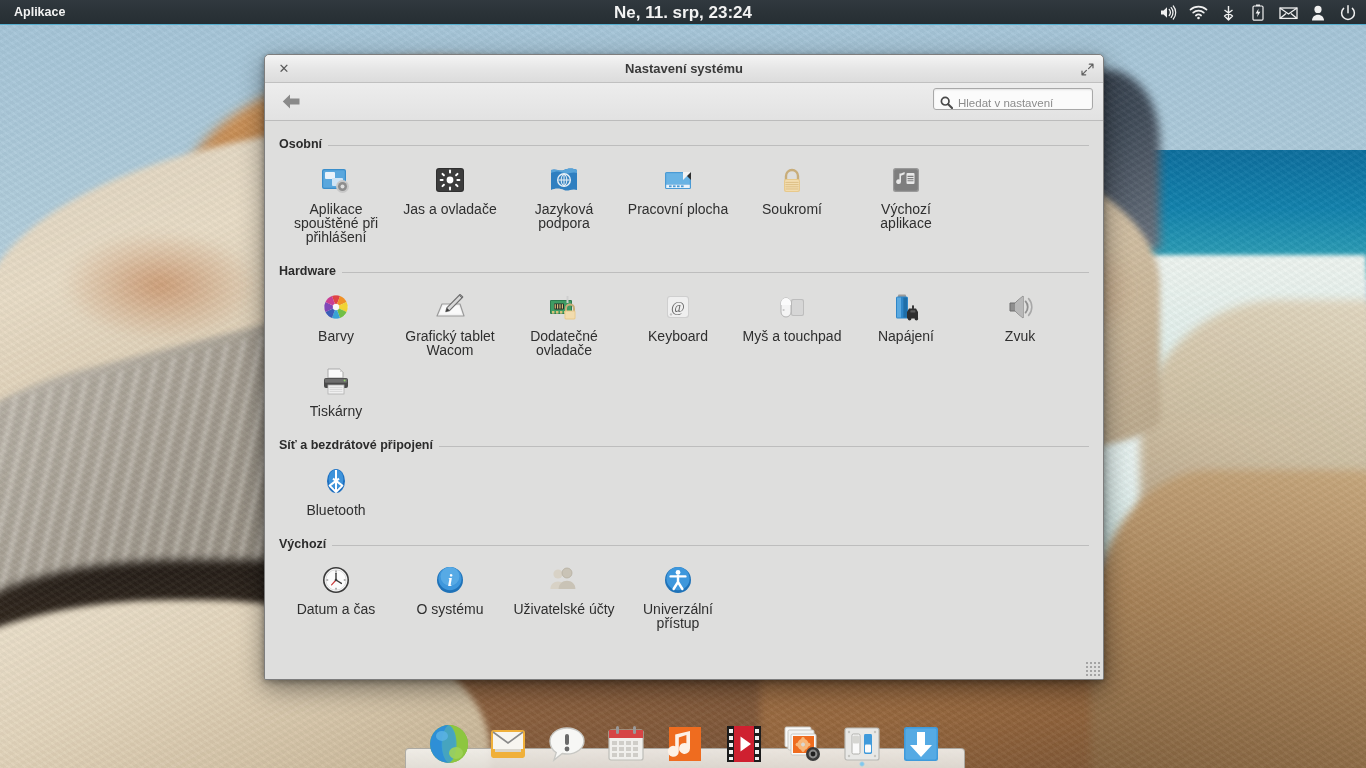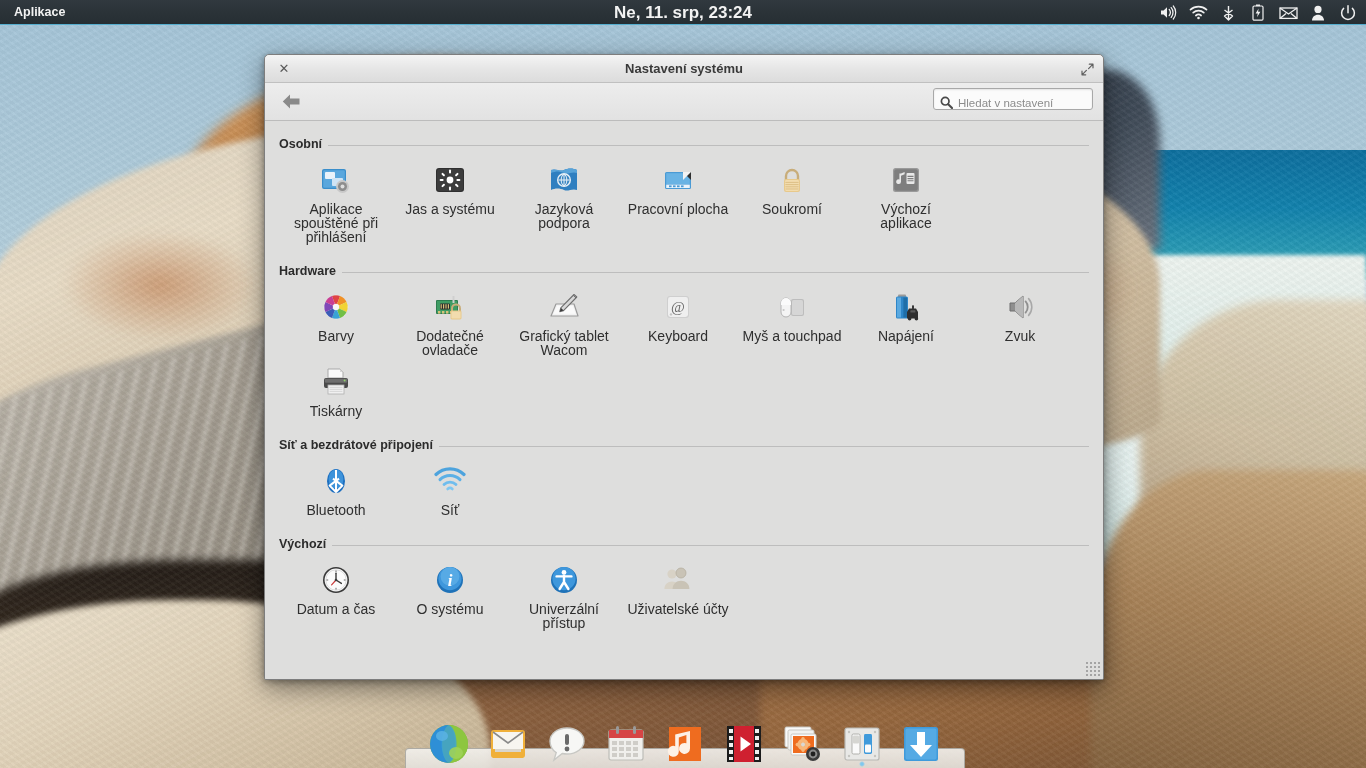--- a/index.html
+++ b/index.html
@@ -492,21 +492,21 @@
                   <rect x="15" y="22.4" width="2" height="4" rx="1"></rect>
                   <rect x="5.6" y="15" width="4" height="2" rx="1"></rect>
                   <rect x="22.4" y="15" width="4" height="2" rx="1"></rect>
                   <rect x="8.2" y="8.6" width="2" height="4" rx="1" transform="rotate(-45 9.2 10.6)"></rect>
                   <rect x="21.8" y="19.4" width="2" height="4" rx="1" transform="rotate(-45 22.8 21.4)"></rect>
                   <rect x="21.8" y="8.6" width="2" height="4" rx="1" transform="rotate(45 22.8 10.6)"></rect>
                   <rect x="8.2" y="19.4" width="2" height="4" rx="1" transform="rotate(45 9.2 21.4)"></rect>
                 </g>
               </svg>
             </span>
-            <span class="item-label">Jas a systému</span>
+            <span class="item-label">Jas a ovladače</span>
           </div>
 
           <div class="item">
             <span class="item-icon">
               <svg width="32" height="32" viewBox="0 0 32 32">
                 <path d="M3 6c5-2 9 2 13 0s9-2 13 0v20c-5-2-9 2-13 0s-9-2-13 0z" fill="#2f7fc0"></path>
                 <path d="M3 6c5-2 9 2 13 0s9-2 13 0v3c-5-2-9 2-13 0S8 7 3 9z" fill="#58a3d8"></path>
                 <circle cx="16" cy="16" r="7" fill="#e9f1f7"></circle>
                 <circle cx="16" cy="16" r="5.6" fill="#3a86c2"></circle>
                 <path d="M16 10.4v11.2M10.4 16h11.2" stroke="#e9f1f7" stroke-width="1"></path>
@@ -597,20 +597,33 @@
                   <circle r="3.2" fill="#f7f7f7"></circle>
                 </g>
               </svg>
             </span>
             <span class="item-label">Barvy</span>
           </div>
 
 
           <div class="item">
             <span class="item-icon">
+              <svg width="34" height="30" viewBox="0 0 34 30">
+                <path d="M4 24 9 12h18l4 12z" fill="#f2f2f2" stroke="#9a9a9a" stroke-width="1.2" stroke-linejoin="round"></path>
+                <path d="M6.5 21.8 10.2 14h15.6l2.8 7.8z" fill="#fafafa"></path>
+                <path d="M27 2.5 29.8 5 16.5 18.6l-3.7 1 1-3.7z" fill="#d8d8d8" stroke="#6e6e6e" stroke-width="1.1" stroke-linejoin="round"></path>
+                <path d="M12.8 19.6 14 15.9l2.7 2.7z" fill="#3a3a3a"></path>
+                <path d="M26.2 3.3 29 6" stroke="#6e6e6e" stroke-width="1"></path>
+              </svg>
+            </span>
+            <span class="item-label">Grafický tablet Wacom</span>
+          </div>
+
+          <div class="item">
+            <span class="item-icon">
               <svg width="32" height="32" viewBox="0 0 32 32">
                 <rect x="2" y="9" width="22" height="14" rx="1" fill="#2e7d4f"></rect>
                 <rect x="3" y="10" width="20" height="12" fill="#3f9c63"></rect>
                 <rect x="6" y="12.4" width="10" height="6" rx=".8" fill="#2a2a2a"></rect>
                 <g fill="#d6c27a">
                   <rect x="6.6" y="13.2" width="1.2" height="4.4"></rect>
                   <rect x="9" y="13.2" width="1.2" height="4.4"></rect>
                   <rect x="11.4" y="13.2" width="1.2" height="4.4"></rect>
                   <rect x="13.8" y="13.2" width="1.2" height="4.4"></rect>
                   <rect x="4" y="20" width="2.4" height="2.6"></rect>
@@ -622,33 +635,20 @@
                 <path d="M18 20v-2.6a4 4 0 0 1 8 0V20" stroke="#c8ad7a" stroke-width="2" fill="none"></path>
                 <rect x="16.5" y="19.5" width="11" height="9" rx="1.4" fill="#e8c98b"></rect>
                 <rect x="17.4" y="20.4" width="9.2" height="7.2" rx="1" fill="#f2dcae"></rect>
               </svg>
             </span>
             <span class="item-label">Dodatečné ovladače</span>
           </div>
 
           <div class="item">
             <span class="item-icon">
-              <svg width="34" height="30" viewBox="0 0 34 30">
-                <path d="M4 24 9 12h18l4 12z" fill="#f2f2f2" stroke="#9a9a9a" stroke-width="1.2" stroke-linejoin="round"></path>
-                <path d="M6.5 21.8 10.2 14h15.6l2.8 7.8z" fill="#fafafa"></path>
-                <path d="M27 2.5 29.8 5 16.5 18.6l-3.7 1 1-3.7z" fill="#d8d8d8" stroke="#6e6e6e" stroke-width="1.1" stroke-linejoin="round"></path>
-                <path d="M12.8 19.6 14 15.9l2.7 2.7z" fill="#3a3a3a"></path>
-                <path d="M26.2 3.3 29 6" stroke="#6e6e6e" stroke-width="1"></path>
-              </svg>
-            </span>
-            <span class="item-label">Grafický tablet Wacom</span>
-          </div>
-
-          <div class="item">
-            <span class="item-icon">
               <svg width="32" height="32" viewBox="0 0 32 32">
                 <rect x="5" y="5" width="22" height="22" rx="3" fill="#cfcfcf"></rect>
                 <rect x="6" y="6" width="20" height="20" rx="2.4" fill="#efefef"></rect>
                 <text x="16" y="21" font-family="Liberation Serif, serif" font-size="15" fill="#6a6a6a" text-anchor="middle">@</text>
                 <circle cx="9" cy="23.4" r="1.2" fill="#c4c4c4"></circle>
               </svg>
             </span>
             <span class="item-label">Keyboard</span>
           </div>
 
@@ -725,31 +725,20 @@
             <span class="item-icon">
               <svg width="32" height="32" viewBox="0 0 32 32">
                 <ellipse cx="16" cy="16" rx="9" ry="12" fill="#1d6fc0"></ellipse>
                 <ellipse cx="16" cy="14" rx="7.4" ry="9.6" fill="#3e93da"></ellipse>
                 <path d="M16 5v22l6.4-6.4L13 13.6M16 5v22l-6.4-6.4L19 13.6" stroke="#fff" stroke-width="2" fill="none" stroke-linejoin="round"></path>
               </svg>
             </span>
             <span class="item-label">Bluetooth</span>
           </div>
 
-          <div class="item">
-            <span class="item-icon">
-              <svg width="32" height="28" viewBox="0 0 32 28">
-                <path d="M2 7.5A20 20 0 0 1 30 7.5" stroke="#4da3dd" stroke-width="3.2" fill="none" stroke-linecap="round"></path>
-                <path d="M6 12.6a14 14 0 0 1 20 0" stroke="#5cb0e6" stroke-width="3" fill="none" stroke-linecap="round"></path>
-                <path d="M10 17.6a8.4 8.4 0 0 1 12 0" stroke="#6fbdee" stroke-width="2.8" fill="none" stroke-linecap="round"></path>
-                <path d="M13.6 22a3.6 3.6 0 0 1 4.8 0" stroke="#7fc7f2" stroke-width="2.6" fill="none" stroke-linecap="round"></path>
-              </svg>
-            </span>
-            <span class="item-label">Síť</span>
-          </div>
         </div>
       </div>
 
       <div class="section">
         <div class="section-header">
           <span class="section-title">Výchozí</span>
           <span class="section-rule"></span>
         </div>
         <div class="items-grid">
 
@@ -778,42 +767,42 @@
                 <circle cx="16" cy="14.6" r="11.6" fill="#3e97dc"></circle>
                 <circle cx="16" cy="12.4" r="9.4" fill="#62b2e8" opacity=".7"></circle>
                 <text x="16" y="22.4" font-family="Liberation Serif, serif" font-style="italic" font-size="17" font-weight="bold" fill="#ffffff" text-anchor="middle">i</text>
               </svg>
             </span>
             <span class="item-label">O systému</span>
           </div>
 
           <div class="item">
             <span class="item-icon">
-              <svg width="32" height="32" viewBox="0 0 32 32">
-                <circle cx="16" cy="16" r="13" fill="#1f72b8"></circle>
-                <circle cx="16" cy="14.6" r="11.6" fill="#3e97dc"></circle>
-                <circle cx="16" cy="8.4" r="2.4" fill="#fff"></circle>
-                <path d="M8.6 12.4h14.8" stroke="#fff" stroke-width="2.4" stroke-linecap="round"></path>
-                <path d="M16 11.6v6.4M16 18l-4.4 7M16 18l4.4 7" stroke="#fff" stroke-width="2.4" stroke-linecap="round" fill="none"></path>
-              </svg>
-            </span>
-            <span class="item-label">Univerzální přístup</span>
-          </div>
-
-          <div class="item">
-            <span class="item-icon">
               <svg width="34" height="30" viewBox="0 0 34 30">
                 <circle cx="11" cy="9" r="4.6" fill="#d8d2c6"></circle>
                 <path d="M3.4 24c0-4.6 3.4-7.4 7.6-7.4s7.6 2.8 7.6 7.4z" fill="#d8d2c6"></path>
                 <circle cx="20" cy="8" r="5" fill="#c9c3b6"></circle>
                 <path d="M11.6 24c0-5 3.8-8.2 8.4-8.2s8.4 3.2 8.4 8.2z" fill="#c9c3b6"></path>
                 <circle cx="20" cy="8" r="5" fill="none" stroke="#b5ae9f" stroke-width=".8"></circle>
               </svg>
             </span>
             <span class="item-label">Uživatelské účty</span>
+          </div>
+
+          <div class="item">
+            <span class="item-icon">
+              <svg width="32" height="32" viewBox="0 0 32 32">
+                <circle cx="16" cy="16" r="13" fill="#1f72b8"></circle>
+                <circle cx="16" cy="14.6" r="11.6" fill="#3e97dc"></circle>
+                <circle cx="16" cy="8.4" r="2.4" fill="#fff"></circle>
+                <path d="M8.6 12.4h14.8" stroke="#fff" stroke-width="2.4" stroke-linecap="round"></path>
+                <path d="M16 11.6v6.4M16 18l-4.4 7M16 18l4.4 7" stroke="#fff" stroke-width="2.4" stroke-linecap="round" fill="none"></path>
+              </svg>
+            </span>
+            <span class="item-label">Univerzální přístup</span>
           </div>
         </div>
       </div>
 
     </div>
 
     <div id="resize-grip"></div>
   </div>
 
   <div id="dock"></div>

